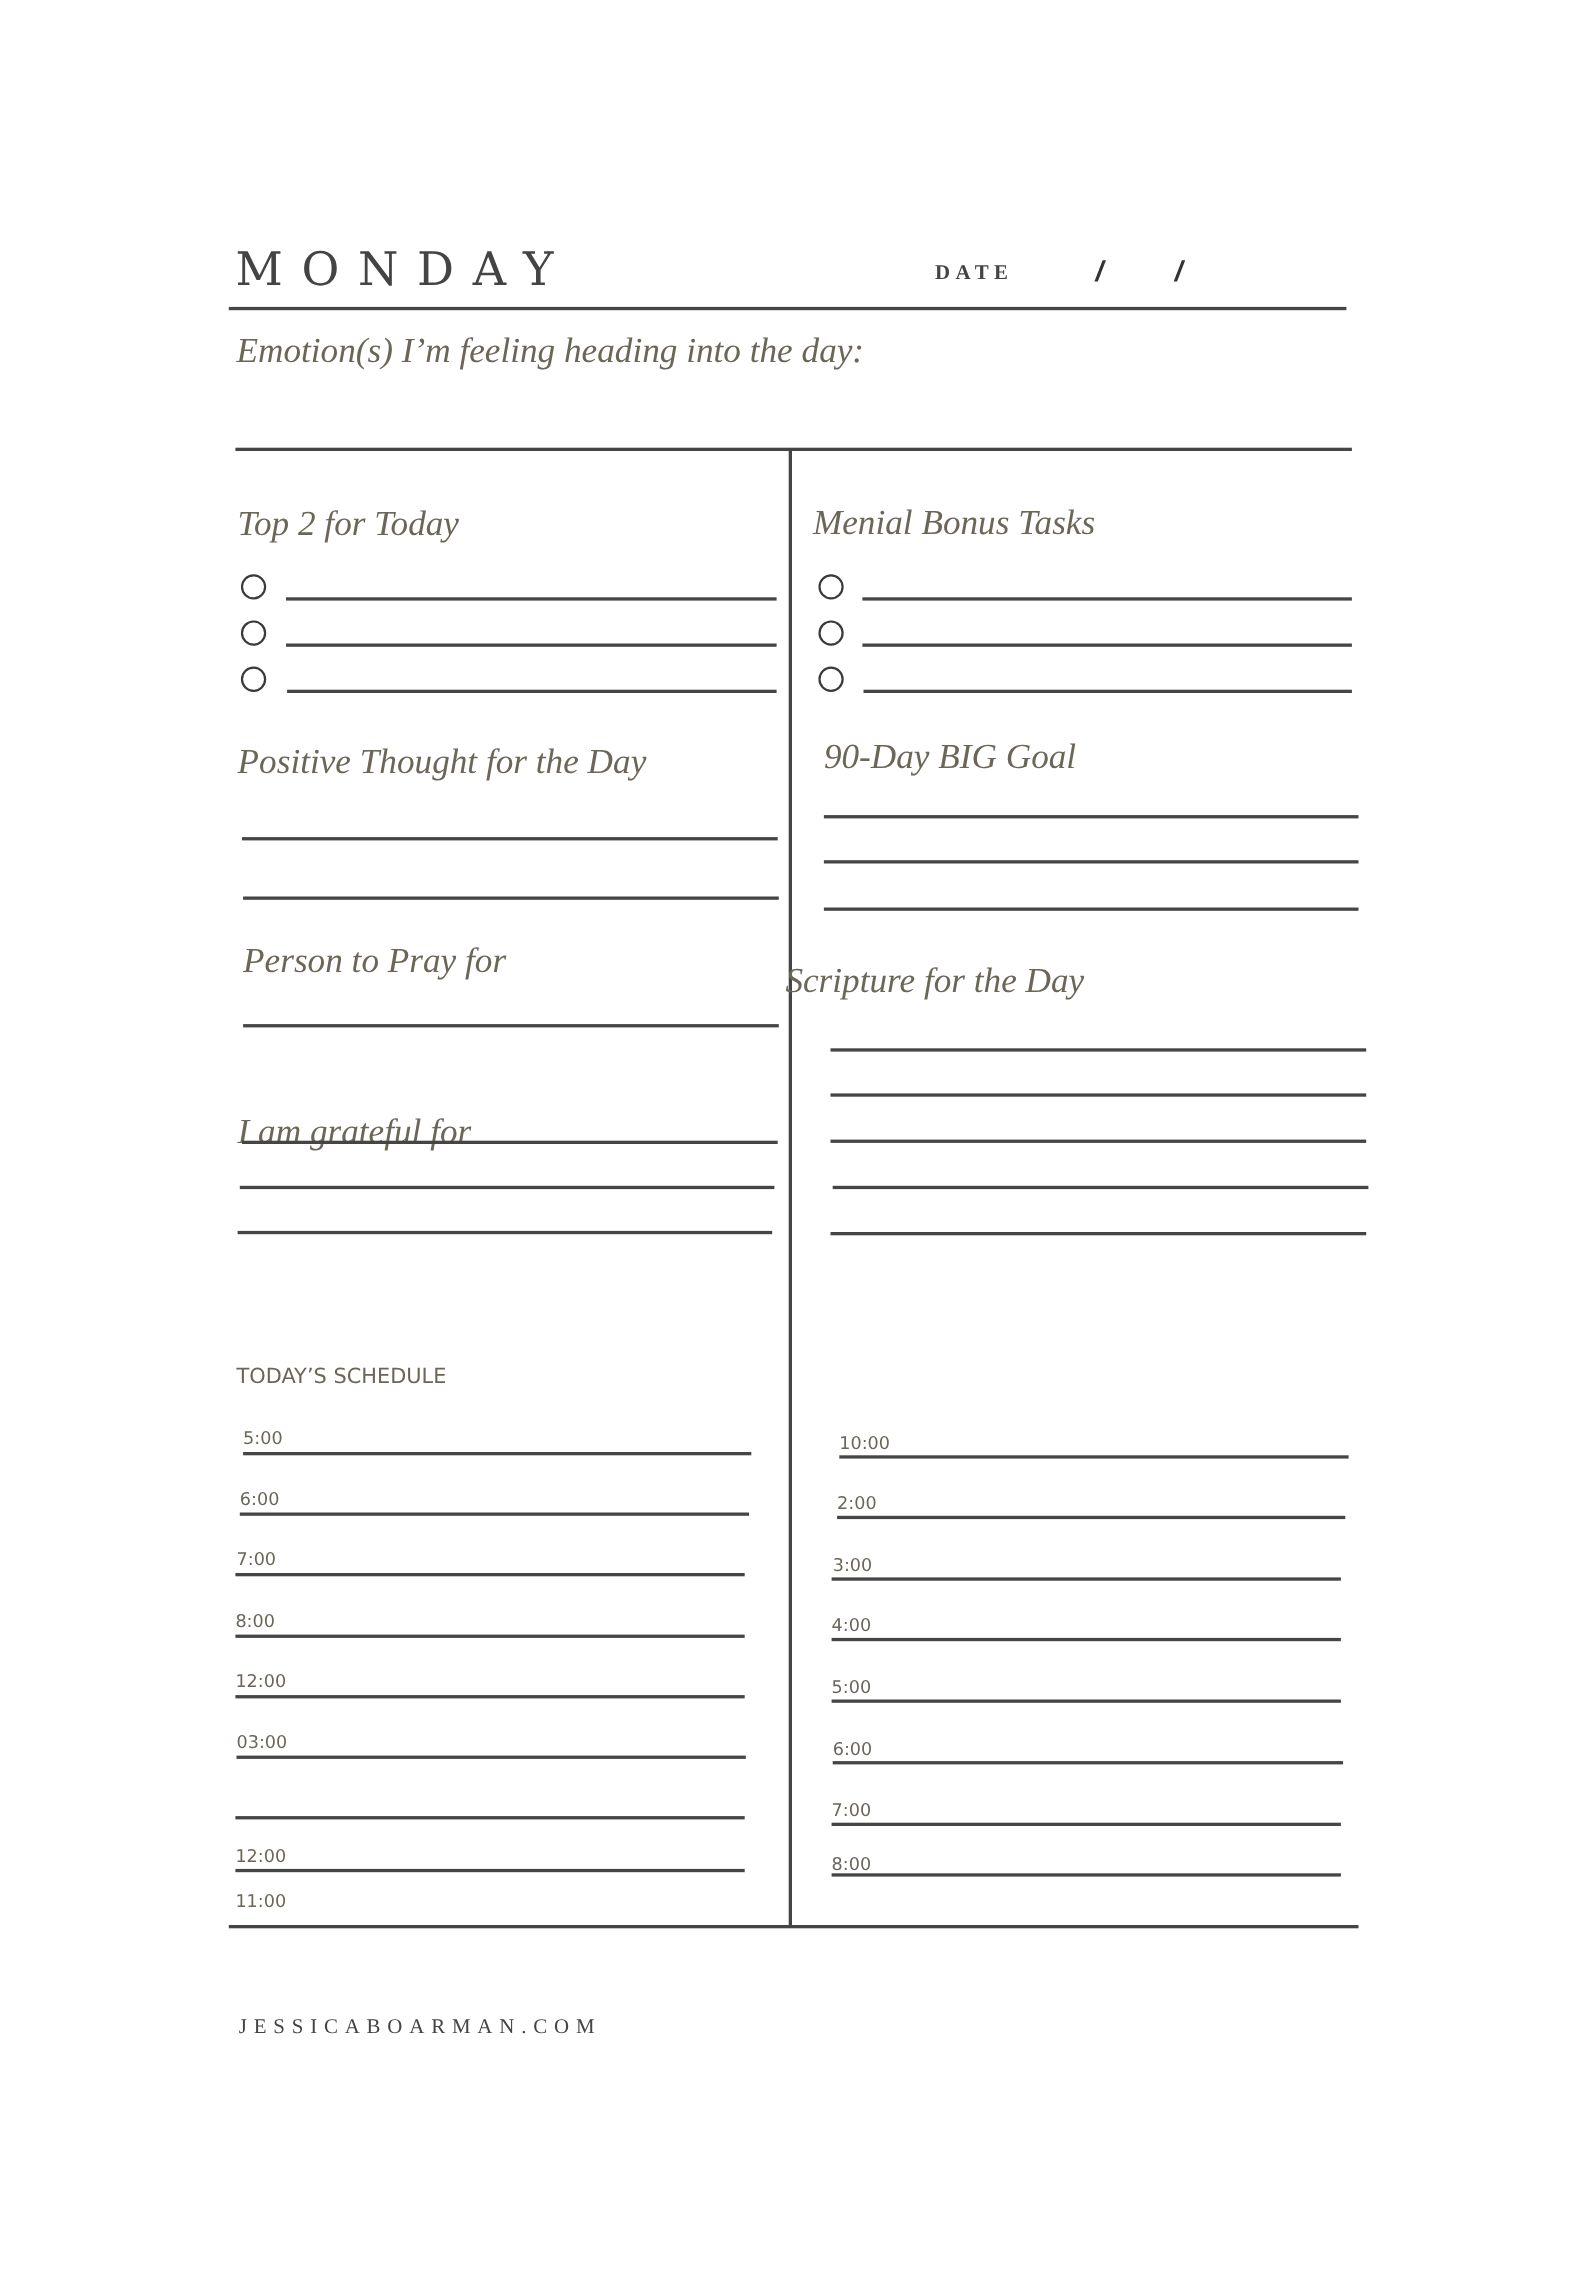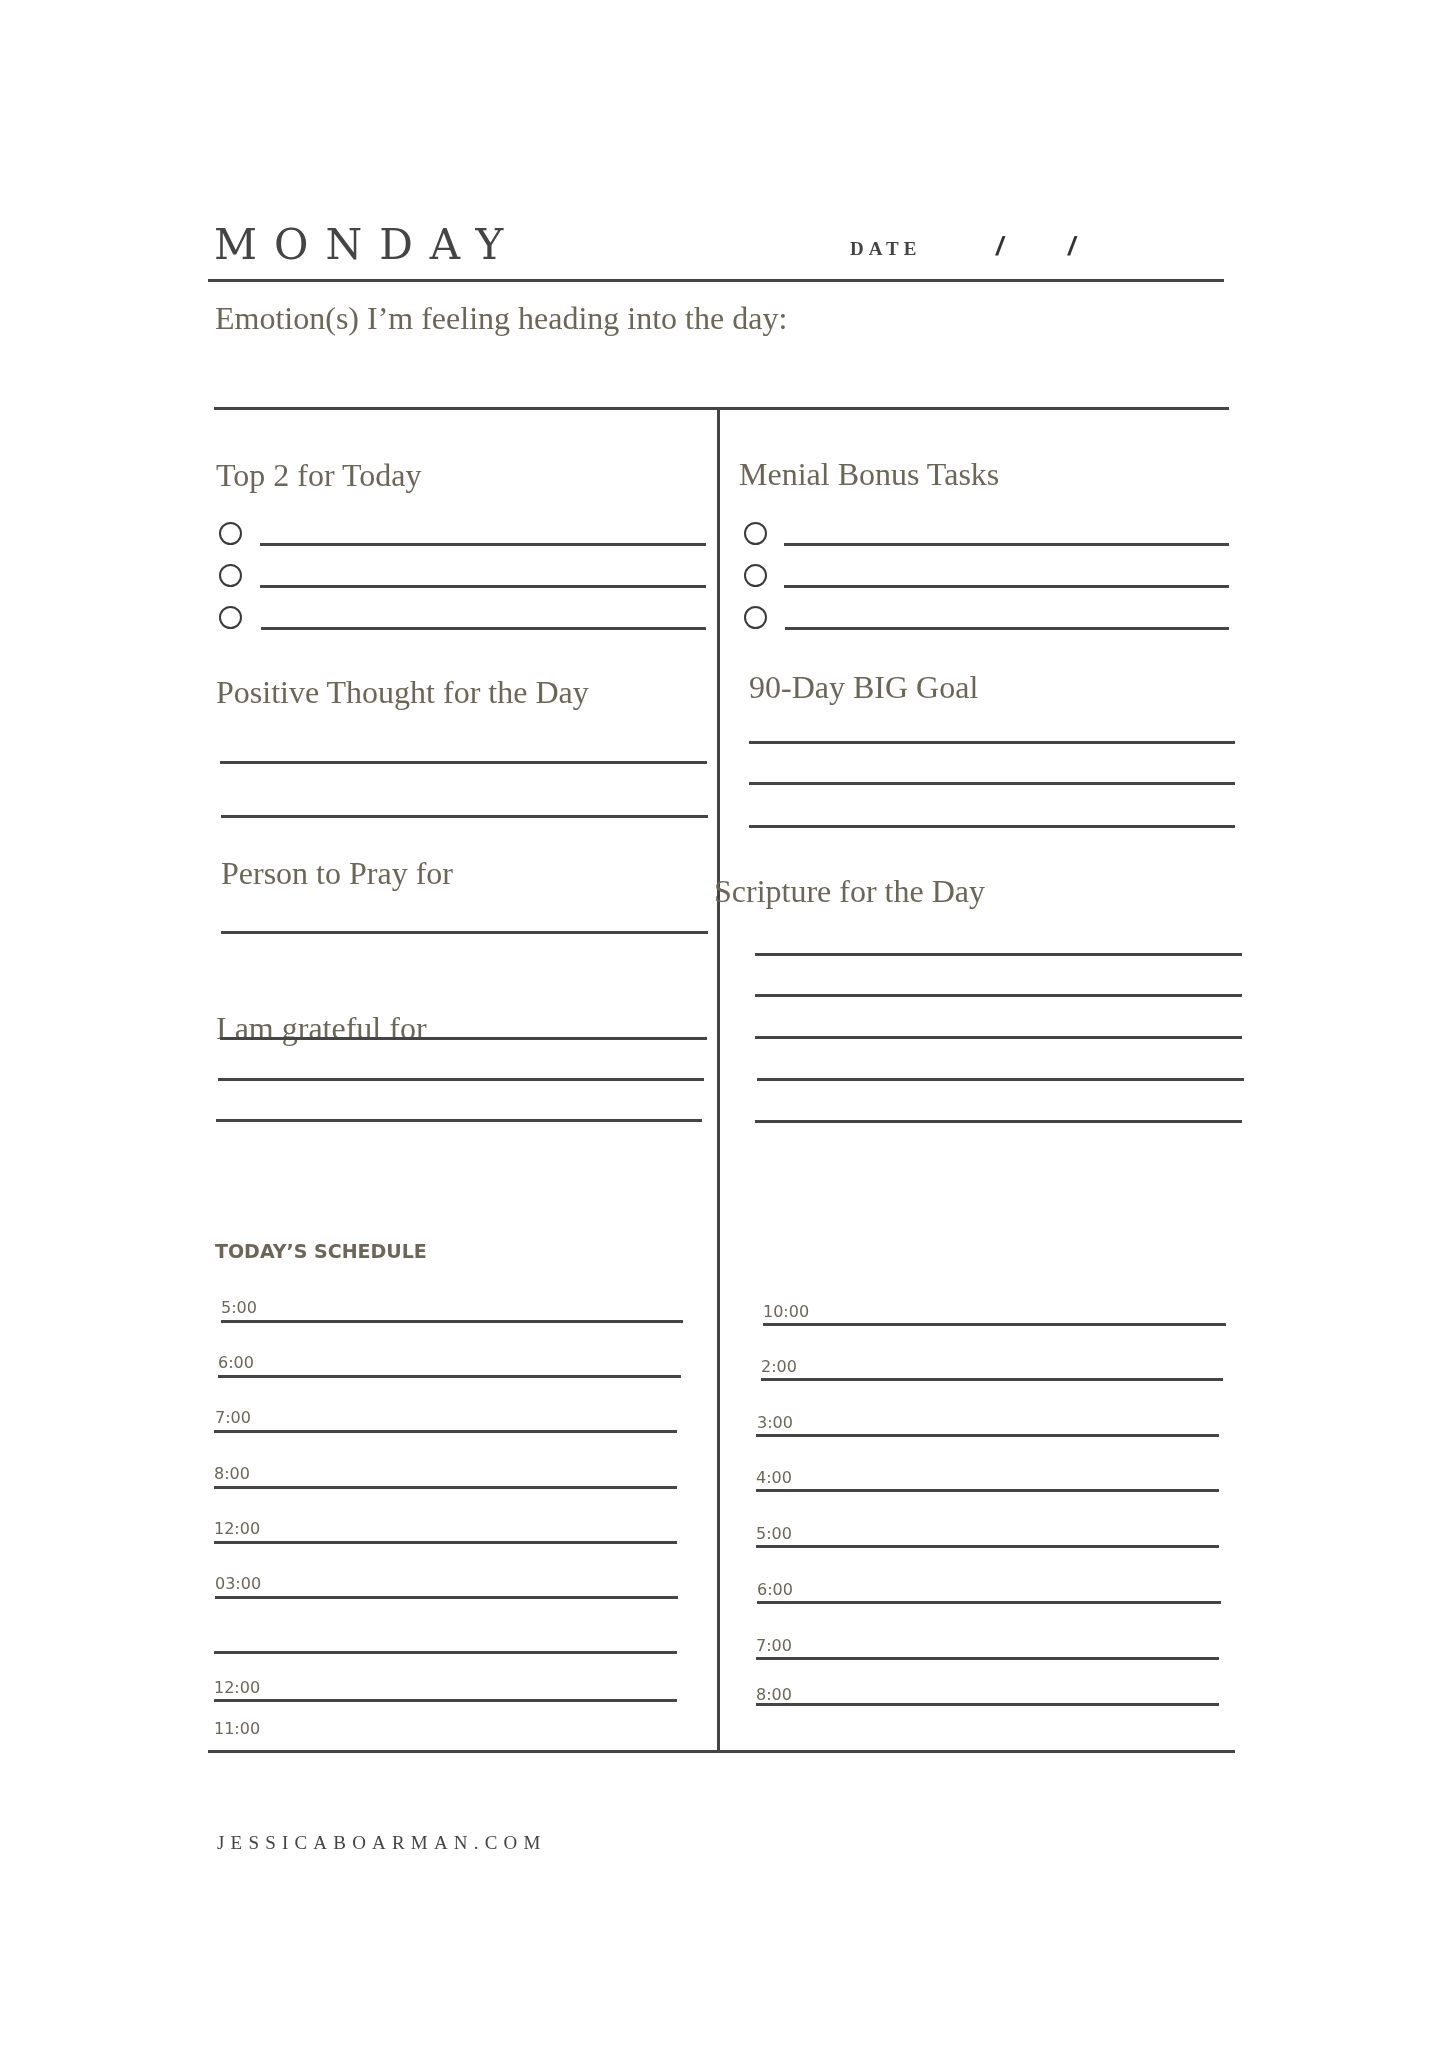--- a/index.html
+++ b/index.html
@@ -3,23 +3,23 @@
 <meta charset="utf-8">
 <style>
   html, body { margin: 0; padding: 0; }
   body { width: 1445px; height: 2064px; background: #ffffff; position: relative; overflow: hidden; }
   .abs { position: absolute; }
   .rule { position: absolute; height: 3px; background: #454545; }
   .vrule { position: absolute; width: 3px; background: #454545; }
   .title { font-family: "DejaVu Serif", "Liberation Serif", serif; color: #444444; font-size: 42px; letter-spacing: 17px; line-height: 1; }
   .date-label { font-family: "Liberation Serif", serif; color: #444; font-size: 19px; letter-spacing: 5px; line-height: 1; font-weight: bold; }
   .slash { font-family: "Liberation Sans", sans-serif; color: #333; font-size: 26px; font-style: italic; font-weight: bold; line-height: 1; }
-  .heading { font-family: "Liberation Serif", serif; color: #6b6658; font-size: 32px; line-height: 1; white-space: nowrap; }
+  .heading { font-family: "Liberation Serif", serif; font-style: italic; color: #6b6658; font-size: 32px; line-height: 1; white-space: nowrap; }
   .circle { position: absolute; width: 19px; height: 19px; border: 2px solid #3a3a3a; border-radius: 50%; box-sizing: content-box; }
-  .sched-title { font-family: "DejaVu Sans", sans-serif; color: #6b6658; font-size: 19px; line-height: 1; font-weight: bold; }
+  .sched-title { font-family: "DejaVu Sans", sans-serif; color: #6b6658; font-size: 19px; line-height: 1; }
   .time { font-family: "DejaVu Sans", sans-serif; color: #6b6658; font-size: 16px; line-height: 1; }
   .footer { font-family: "Liberation Serif", serif; color: #444; font-size: 19px; letter-spacing: 6.2px; line-height: 1; }
 </style>
 </head>
 <body>
 
 <div class="abs title" style="left:214px; top:224px;">MONDAY</div>
 <div class="abs date-label" style="left:850px; top:239px;">DATE</div>
 <div class="abs slash" style="left:996px; top:233px;">/</div>
 <div class="abs slash" style="left:1068px; top:233px;">/</div>

